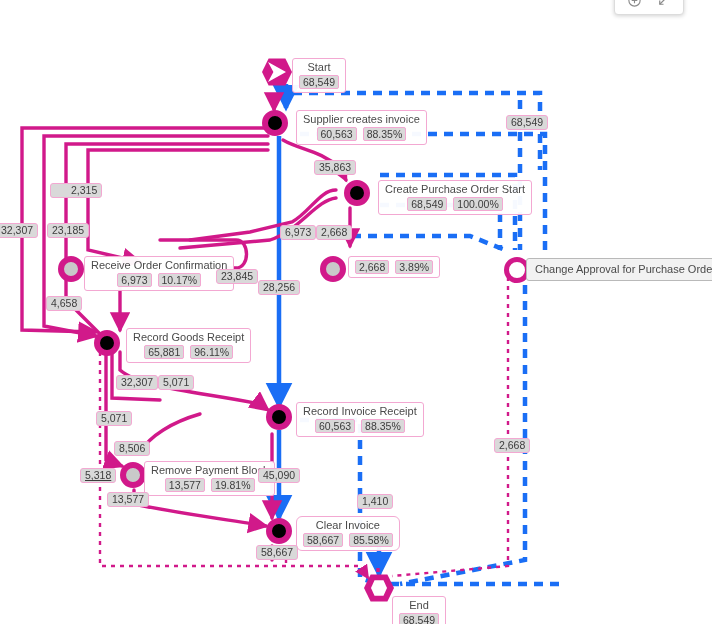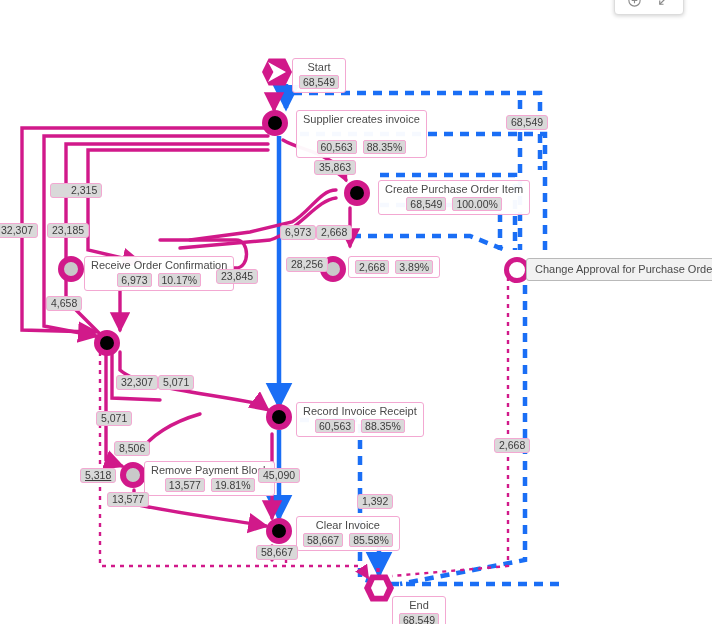--- a/index.html
+++ b/index.html
@@ -130,33 +130,33 @@
   <div class="lbl" style="left:292px;top:58px;">
     <div class="nm">Start</div>
     <div class="stats">
       <div class="stat">68,549</div>
     </div>
   </div>
 
   <div class="node" style="left:262px;top:110px;">
     <div class="marker m-filled"></div>
   </div>
-  <div class="lbl" style="left:296px;top:110px;gap:13px;">
+  <div class="lbl" style="left:296px;top:110px;">
     <div class="nm">Supplier creates invoice</div>
     <div class="stats">
       <div class="stat">60,563</div>
       <div class="stat">88.35%</div>
     </div>
   </div>
 
   <div class="node" style="left:344px;top:180px;">
     <div class="marker m-filled"></div>
   </div>
   <div class="lbl" style="left:378px;top:180px;">
-    <div class="nm">Create Purchase Order Item</div>
+    <div class="nm">Create Purchase Order Start</div>
     <div class="stats">
       <div class="stat">68,549</div>
       <div class="stat">100.00%</div>
     </div>
   </div>
 
   <div class="node" style="left:58px;top:256px;">
     <div class="marker m-grey"></div>
   </div>
   <div class="lbl" style="left:84px;top:256px;">
@@ -180,20 +180,27 @@
   <div class="node" style="left:504px;top:257px;">
     <div class="marker m-ring"></div>
   </div>
   <div class="lbl plain" style="left:526px;top:258px;">
     <div class="nm">Change Approval for Purchase Order</div>
   </div>
 
   <div class="node" style="left:94px;top:330px;">
     <div class="marker m-filled"></div>
   </div>
+  <div class="lbl" style="left:126px;top:328px;">
+    <div class="nm">Record Goods Receipt</div>
+    <div class="stats">
+      <div class="stat">65,881</div>
+      <div class="stat">96.11%</div>
+    </div>
+  </div>
 
   <div class="node" style="left:266px;top:404px;">
     <div class="marker m-filled"></div>
   </div>
   <div class="lbl" style="left:296px;top:402px;">
     <div class="nm">Record Invoice Receipt</div>
     <div class="stats">
       <div class="stat">60,563</div>
       <div class="stat">88.35%</div>
     </div>
@@ -206,21 +213,21 @@
     <div class="nm">Remove Payment Block</div>
     <div class="stats">
       <div class="stat">13,577</div>
       <div class="stat">19.81%</div>
     </div>
   </div>
 
   <div class="node" style="left:266px;top:518px;">
     <div class="marker m-filled"></div>
   </div>
-  <div class="lbl" style="left:296px;top:516px;">
+  <div class="lbl" style="left:296px;top:516px;border-radius:6px;">
     <div class="nm">Clear Invoice</div>
     <div class="stats">
       <div class="stat">58,667</div>
       <div class="stat">85.58%</div>
     </div>
   </div>
 
   <div class="node" style="left:364px;top:574px;">
     <div class="term">
       <div class="hx"></div>
@@ -235,30 +242,30 @@
   </div>
 
   <div class="chip" style="left:506px;top:115px;">68,549</div>
   <div class="chip" style="left:50px;top:183px;padding-left:20px;">2,315</div>
   <div class="chip" style="left:-4px;top:223px;">32,307</div>
   <div class="chip" style="left:47px;top:223px;">23,185</div>
   <div class="chip" style="left:314px;top:160px;">35,863</div>
   <div class="chip" style="left:280px;top:225px;">6,973</div>
   <div class="chip" style="left:316px;top:225px;">2,668</div>
   <div class="chip" style="left:216px;top:269px;">23,845</div>
-  <div class="chip" style="left:258px;top:257px;margin-left:28px;">28,256</div>
+  <div class="chip" style="left:258px;top:280px;">28,256</div>
   <div class="chip" style="left:46px;top:296px;">4,658</div>
   <div class="chip" style="left:116px;top:375px;">32,307</div>
   <div class="chip" style="left:158px;top:375px;">5,071</div>
   <div class="chip" style="left:96px;top:411px;">5,071</div>
   <div class="chip" style="left:114px;top:441px;">8,506</div>
   <div class="chip" style="left:80px;top:468px;text-decoration:underline;">5,318</div>
   <div class="chip" style="left:107px;top:492px;">13,577</div>
   <div class="chip" style="left:258px;top:468px;">45,090</div>
-  <div class="chip" style="left:357px;top:494px;">1,392</div>
+  <div class="chip" style="left:357px;top:494px;">1,410</div>
   <div class="chip" style="left:256px;top:545px;">58,667</div>
   <div class="chip" style="left:494px;top:438px;">2,668</div>
 
   <div id="ctrl" style="left:614px;top:-14px;">
     <span class="ic">
       <svg viewBox="0 0 16 16" width="15" height="15" fill="none" stroke="#8a8a8a" stroke-width="1.2">
         <circle cx="8" cy="8" r="6"></circle>
           <path d="M8 5v6M5 8h6"></path>
       </svg>
     </span>

